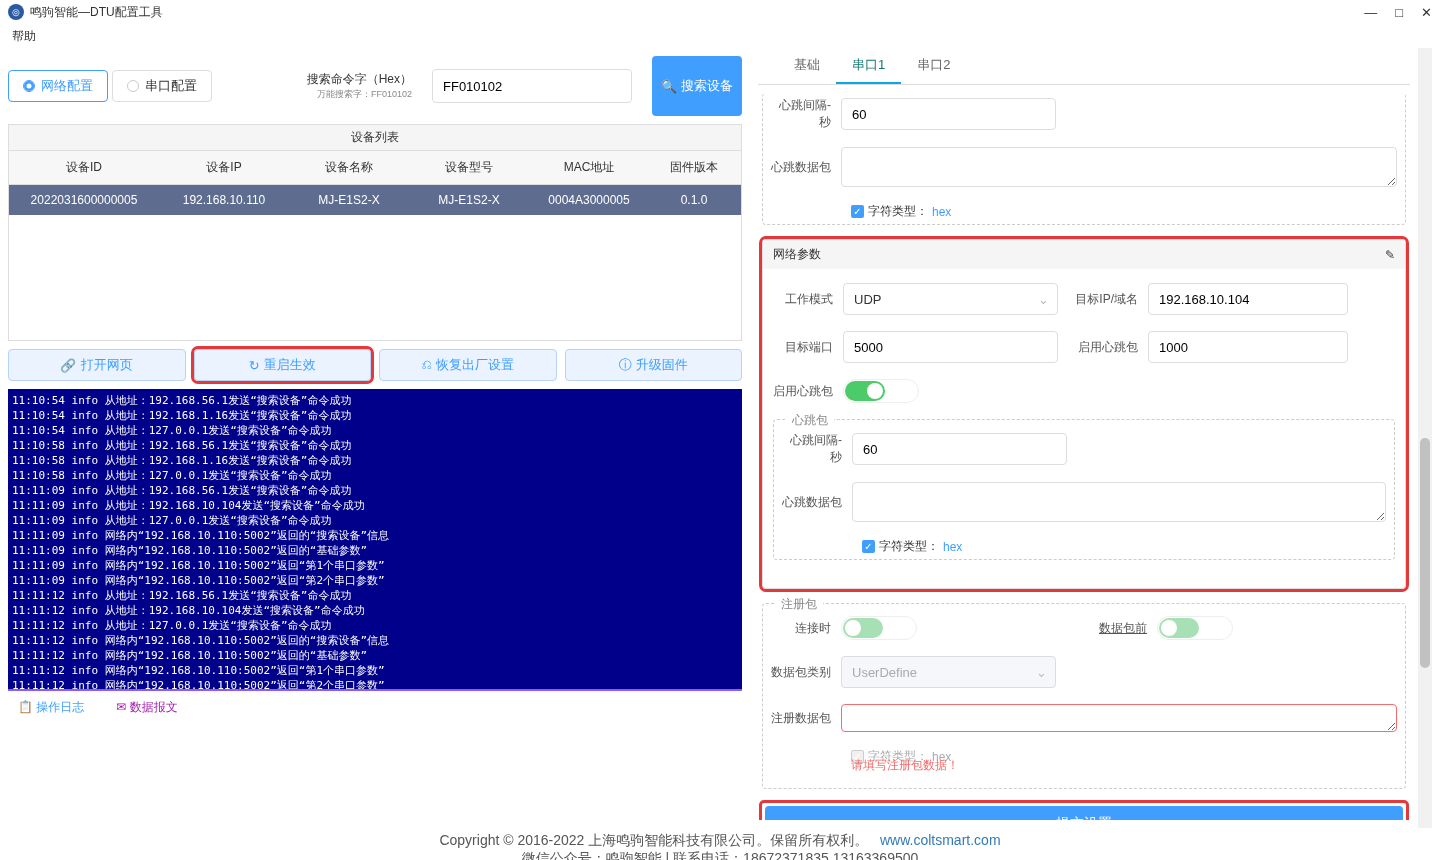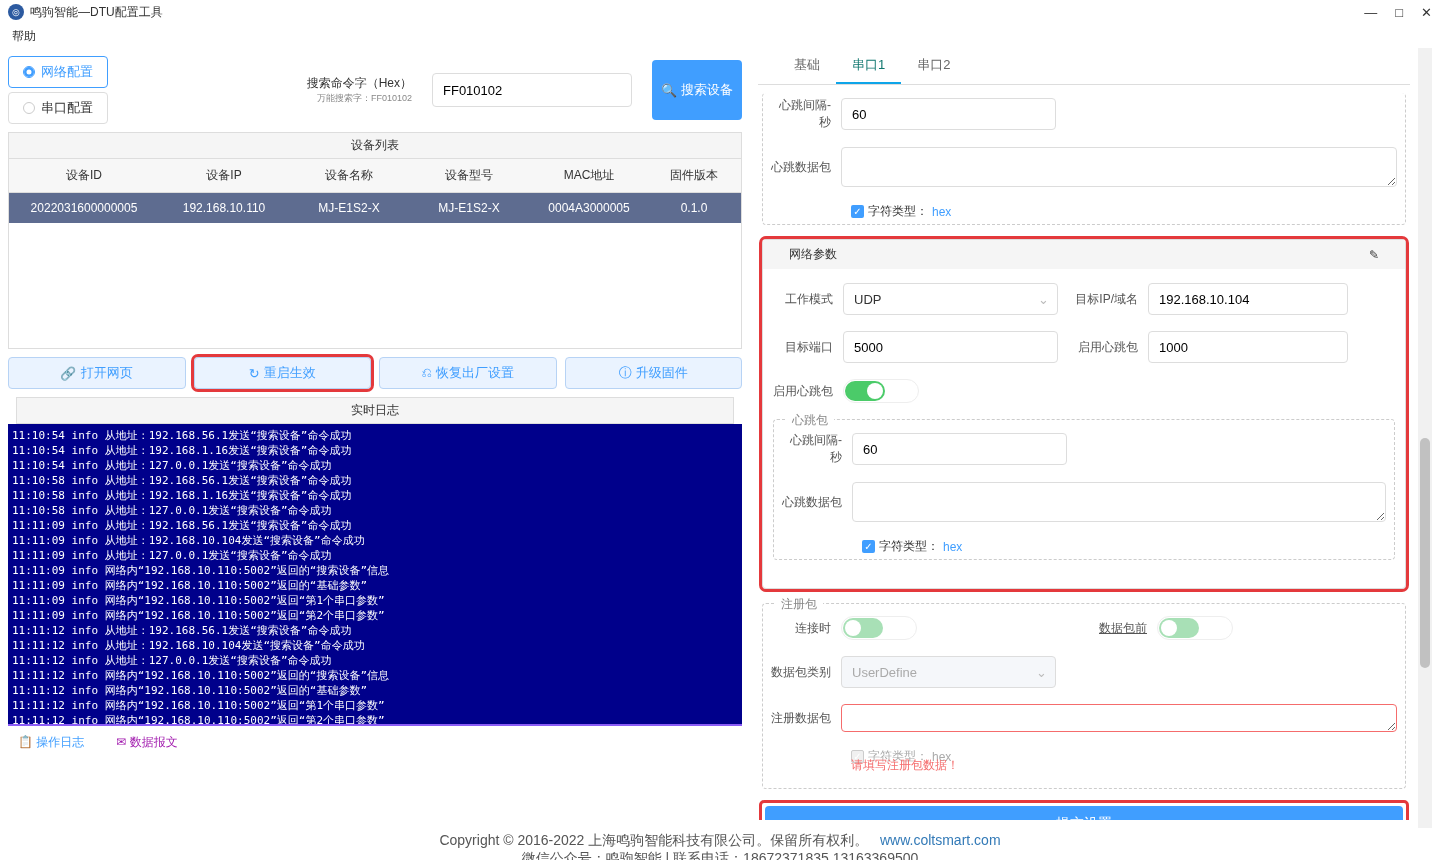--- a/index.html
+++ b/index.html
@@ -6,21 +6,21 @@
 body { width: 1440px; height: 860px; background: #fff; font-size: 12px; color: #333; overflow: hidden; }
 .titlebar { height: 24px; display: flex; align-items: center; padding: 0 8px; background: #fff; }
 .titlebar .logo { width: 16px; height: 16px; background: #2c5aa0; border-radius: 50%; margin-right: 6px; display: inline-flex; align-items: center; justify-content: center; color: #fff; font-size: 9px; }
 .titlebar .title { font-size: 12px; }
 .titlebar .winbtns { margin-left: auto; display: flex; gap: 18px; font-size: 13px; color: #333; }
 .menubar { height: 24px; padding: 0 12px; font-size: 12px; display: flex; align-items: center; }
 .content { display: flex; height: calc(100% - 80px); }
 .left { width: 750px; display: flex; flex-direction: column; }
 .right { flex: 1; display: flex; position: relative; padding-right: 8px; }
 .topbox { display: flex; align-items: center; padding: 8px; gap: 8px; }
-.radiogroup { display: flex; flex-direction: column; gap: 4px; }
+.radiogroup { display: flex; flex-direction: row; gap: 4px; }
 .radio-item { border: 1px solid #ddd; border-radius: 4px; padding: 6px 14px; font-size: 13px; display: flex; align-items: center; gap: 6px; }
 .radio-item.active { border-color: #409eff; color: #409eff; }
 .radio-dot { width: 12px; height: 12px; border-radius: 50%; border: 1px solid #ccc; display: inline-block; }
 .radio-item.active .radio-dot { border-color: #409eff; box-shadow: inset 0 0 0 2.5px #409eff; }
 .searchbox { display: flex; align-items: center; gap: 12px; margin-left: auto; }
 .search-label-wrap { text-align: right; margin-right: 8px; }
 .search-label { font-size: 12px; }
 .search-hint { font-size: 9px; color: #888; }
 .search-input { width: 200px; height: 34px; border: 1px solid #ddd; border-radius: 4px; padding: 0 10px; font-size: 13px; }
 .search-btn { width: 90px; height: 60px; background: #409eff; color: #fff; border: none; border-radius: 4px; margin-left: 8px; font-size: 13px; display: flex; align-items: center; justify-content: center; gap: 4px; cursor: pointer; }
@@ -56,21 +56,21 @@
 .form-input { height: 32px; border: 1px solid #ddd; border-radius: 4px; padding: 0 10px; font-size: 13px; }
 .form-input.w1 { width: 215px; }
 .form-input.w2 { width: 200px; }
 .form-input.full { flex: 1; height: 40px; }
 .checkbox-line { padding-left: 80px; display: flex; align-items: center; gap: 4px; font-size: 12px; }
 .cb { width: 13px; height: 13px; background: #409eff; border-radius: 2px; display: inline-flex; align-items: center; justify-content: center; color: #fff; font-size: 10px; }
 .cb.off { background: #f0f0f0; border: 1px solid #ccc; }
 .fieldset { border: 1px dashed #ccc; border-radius: 4px; padding: 12px 8px 4px; position: relative; margin-bottom: 14px; }
 .fieldset .legend { position: absolute; top: -8px; left: 12px; background: #fff; padding: 0 6px; font-size: 12px; color: #888; }
 .panel-box { border: 1px solid #ddd; border-radius: 4px; margin-bottom: 14px; }
-.panel-title { background: #f5f5f5; padding: 6px 26px; font-size: 12px; display: flex; align-items: center; justify-content: space-between; }
+.panel-title { background: #f5f5f5; padding: 6px 10px; font-size: 12px; display: flex; align-items: center; justify-content: space-between; }
 .panel-body { padding: 14px 10px; }
 .panel-box.hl { outline: 3px solid #e4393c; }
 .toggle { width: 40px; height: 20px; border-radius: 12px; background: #4bcb69; position: relative; display: inline-block; }
 .toggle::after { content: ''; position: absolute; width: 16px; height: 16px; background: #fff; border-radius: 50%; top: 2px; right: 2px; }
 .toggle.off { background: #a8e0b6; }
 .toggle.off::after { left: 2px; right: auto; }
 .toggle-wrap { border: 1px solid #eee; border-radius: 14px; padding: 1px; display: inline-flex; width: 76px; justify-content: flex-start; }
 .toggle-wrap .toggle.off { margin-left: 0; }
 .toggle-wrap.on { justify-content: flex-start; }
 .select { display: flex; align-items: center; justify-content: space-between; padding-right: 8px; }
@@ -158,21 +158,20 @@
           <span>⎌</span>
           <span>恢复出厂设置</span>
         </button>
       <button class="btn">
           <span>ⓘ</span>
           <span>升级固件</span>
         </button>
     </div>
 
     <div class="logbox">
-      <div class="section-header">实时日志</div>
       <pre class="log-content" id="log-content">11:10:54 info 从地址：192.168.56.1发送“搜索设备”命令成功
 11:10:54 info 从地址：192.168.1.16发送“搜索设备”命令成功
 11:10:54 info 从地址：127.0.0.1发送“搜索设备”命令成功
 11:10:58 info 从地址：192.168.56.1发送“搜索设备”命令成功
 11:10:58 info 从地址：192.168.1.16发送“搜索设备”命令成功
 11:10:58 info 从地址：127.0.0.1发送“搜索设备”命令成功
 11:11:09 info 从地址：192.168.56.1发送“搜索设备”命令成功
 11:11:09 info 从地址：192.168.10.104发送“搜索设备”命令成功
 11:11:09 info 从地址：127.0.0.1发送“搜索设备”命令成功
 11:11:09 info 网络内“192.168.10.110:5002”返回的“搜索设备”信息

